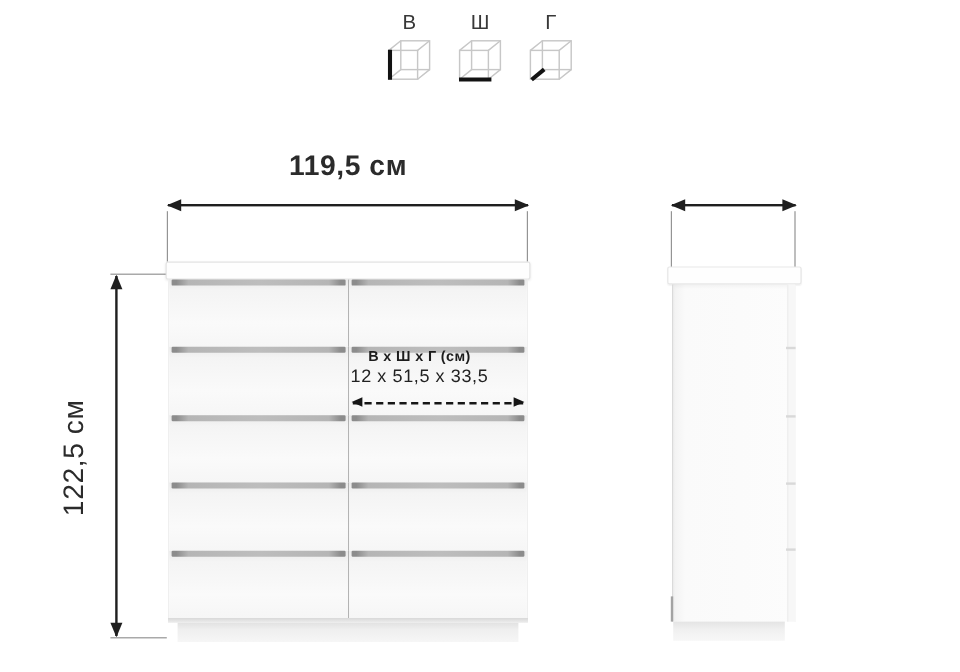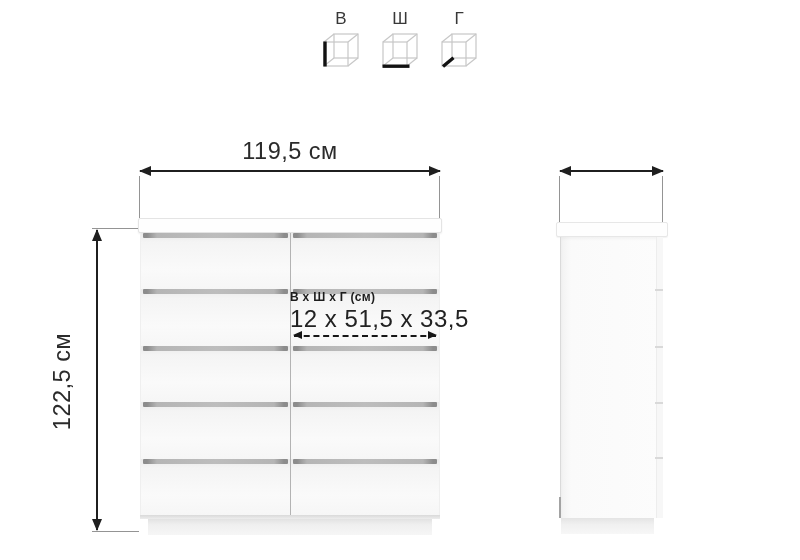--- a/index.html
+++ b/index.html
@@ -51,23 +51,23 @@
     background:linear-gradient(180deg,#e9e9e9 0%,#f4f4f4 16%,#fafafa 65%,#f6f6f6 100%); }
   .divider { width:1px; background:#b3b3b3; }
   .strip { position:absolute; top:0; left:2px; right:2px; height:5px; border-radius:1px;
     background:linear-gradient(90deg,#8c8c8c 0px,#8c8c8c 4px,#b5b5b5 14px,#bdbdbd 50%,#b5b5b5 calc(100% - 14px),#8c8c8c calc(100% - 4px),#8c8c8c 100%); }
   .cab-shadow { position:absolute; left:0; right:0; top:297px; height:4px;
     background:linear-gradient(180deg,#d9d9d9,#ededed); }
   .plinth { position:absolute; left:8px; right:8px; top:301px; bottom:0;
     background:linear-gradient(180deg,#e2e2e2 0px,#efefef 35%,#f6f6f6 100%); }
 
   
-  .annot { position:absolute; left:150px; top:72px; width:119px; text-align:left; }
+  .annot { position:absolute; left:150px; top:72px; width:119px; text-align:center; }
   .annot-title { font-size:12px; font-weight:bold; color:#1c1c1c; letter-spacing:0.3px; }
-  .annot-value { font-size:24px; color:#222222; letter-spacing:0.5px; margin-top:1px; white-space:nowrap; }
+  .annot-value { font-size:15px; color:#222222; letter-spacing:0.5px; margin-top:1px; white-space:nowrap; }
   .annot-arrow { left:154px; top:117px; width:142px; }
 
   
   .side-top-panel { position:absolute; left:556px; top:222px; width:112px; height:15px; background:#fefefe;
     border:1px solid #e7e7e7; border-radius:2px; box-shadow:0 1px 1px rgba(0,0,0,0.05); }
   .side-body { position:absolute; left:560px; top:237px; width:103px; height:281px;
     background:linear-gradient(90deg,#f2f2f2 0px,#fafafa 10px,#fcfcfc 100%);
     border-left:1px solid #dadada; box-shadow:inset 0 2px 3px rgba(0,0,0,0.04); }
   .side-front-edge { position:absolute; right:0; top:0; width:7px; height:100%;
     background:#f7f7f7; border-left:1px solid #ededed; }
@@ -110,21 +110,21 @@
         <g fill="none" stroke="#c7c7c7" stroke-width="1.2">
           <rect x="13" y="2" width="24" height="24"></rect>
           <rect x="3" y="10" width="24" height="24"></rect>
           <path d="M3,10 L13,2 M27,10 L37,2 M3,34 L13,26 M27,34 L37,26"></path>
         </g>
         <line x1="4" y1="34.5" x2="14.5" y2="25.8" stroke="#121212" stroke-width="3.4"></line>
       </svg>
     </div>
   </div>
 
-  <div class="dim-text" style="left:140px; top:138px; width:300px;">119,5 см</div>
+  <div class="dim-text" style="left:140px; top:125px; width:300px;font-weight:bold;">119,5 см</div>
   <div class="arr-h" style="left:140px; top:170px; width:300px;"></div>
   <div class="ext" style="left:139px; top:176px; width:1px; height:42px;"></div>
   <div class="ext" style="left:439px; top:176px; width:1px; height:42px;"></div>
 
   <div class="dim-text dim-text-v" style="left:0px; top:368px; width:124px;">122,5 см</div>
   <div class="arr-v" style="left:96px; top:230px; height:300px;"></div>
   <div class="ext" style="left:92px; top:228px; width:47px; height:1px;"></div>
   <div class="ext" style="left:92px; top:531px; width:47px; height:1px;"></div>
 
   <div class="cabinet">

